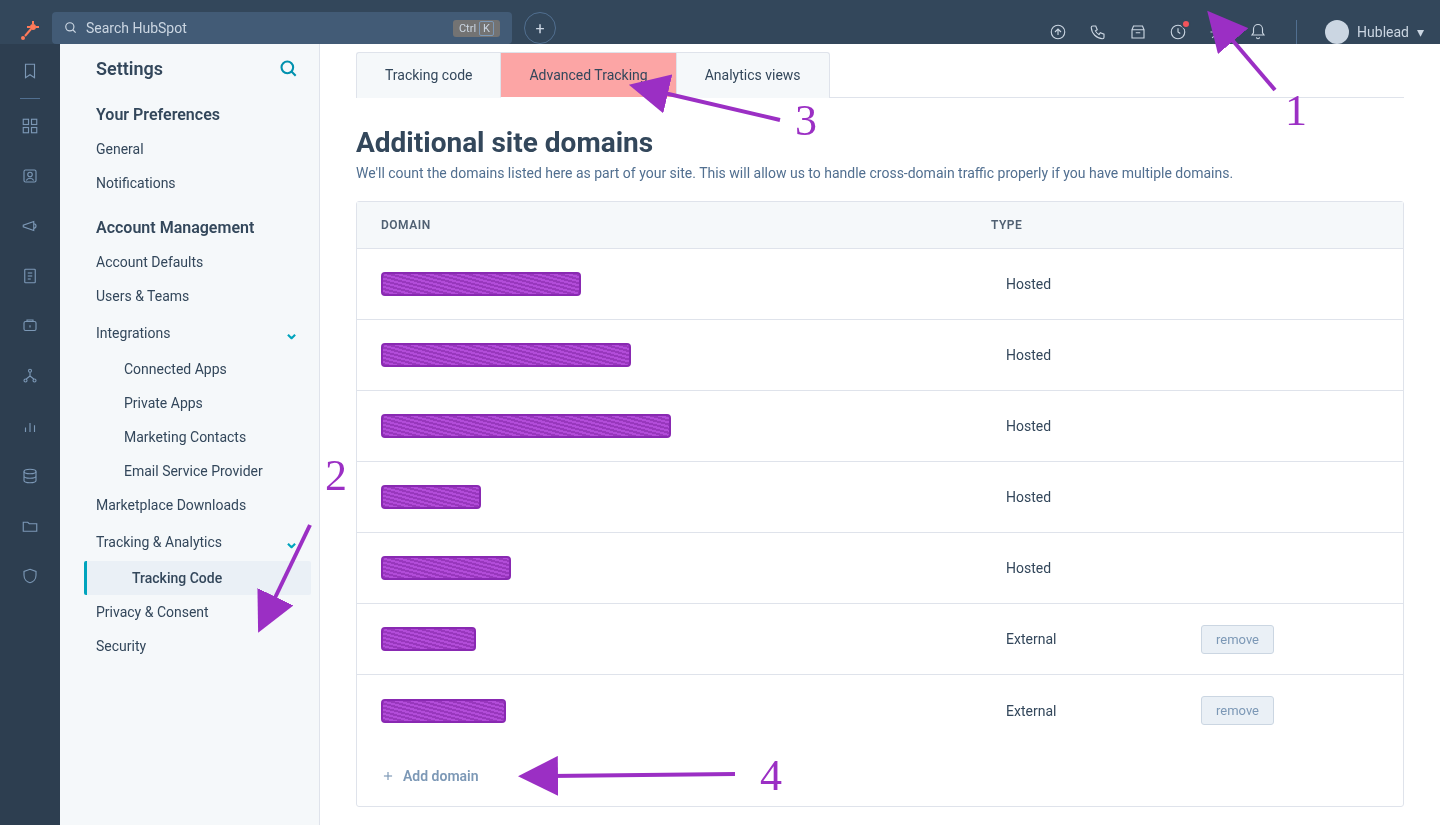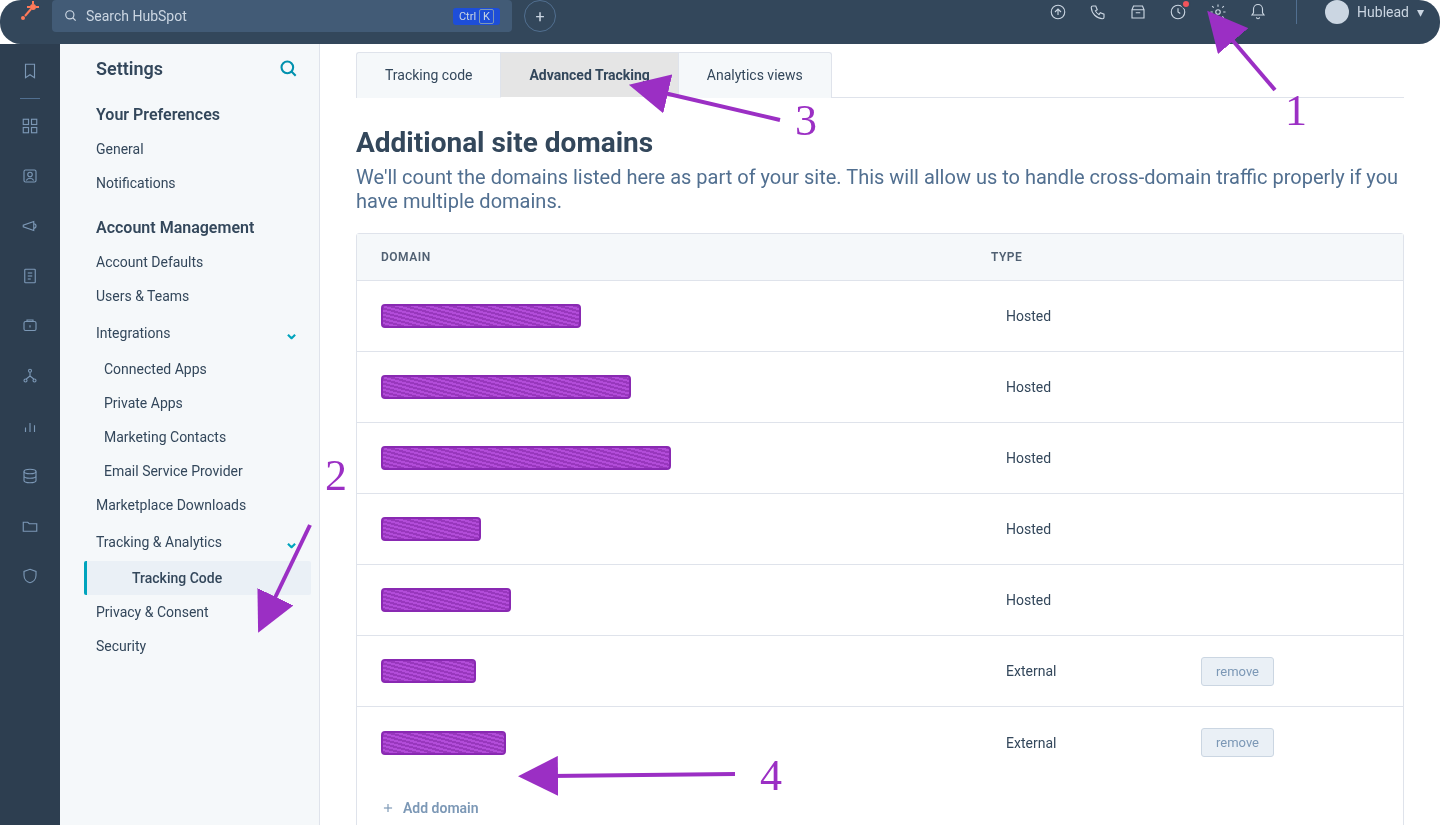--- a/index.html
+++ b/index.html
@@ -1,24 +1,24 @@
 <!DOCTYPE html>
 <html><head>
   <meta charset="utf-8">
   <style>
     * { margin: 0; padding: 0; box-sizing: border-box; font-family: -apple-system, BlinkMacSystemFont, "Segoe UI", Roboto, sans-serif; }
     body { width: 1440px; height: 825px; overflow: hidden; background: #fff; position: relative; }
     
     
-    .top-nav { height: 44px; background: #33475b; display: flex; align-items: flex-start; padding: 0 16px; color: #cbd6e2; gap: 12px; border-radius: 21px; }
+    .top-nav { height: 44px; background: #33475b; display: flex; align-items: flex-end; padding: 0 16px; color: #cbd6e2; gap: 12px; }
     .logo { width: 24px; height: 24px; display:flex; align-items:center; justify-content:center; }
     .search-box { background: #425b76; border-radius: 4px; height: 32px; display: flex; align-items: center; padding: 0 12px; gap: 8px; width: 460px; }
     .search-box input { background: transparent; border: none; outline: none; color: #cbd6e2; font-size: 14px; flex: 1; }
     .search-box input::placeholder { color: #cbd6e2; }
-    .kbd { background:#1d4ed8; border-radius:3px; padding:1px 6px; font-size:11px; display:inline-flex; gap:3px; align-items:center; }
+    .kbd { background:#737373; border-radius:3px; padding:1px 6px; font-size:11px; display:inline-flex; gap:3px; align-items:center; }
     .plus-btn { width:32px; height:32px; border-radius:50%; border:1px solid #516f90; display:flex; align-items:center; justify-content:center; color:#cbd6e2; font-size:16px; }
     .nav-spacer { flex: 1; }
     .nav-icons { display:flex; gap:20px; align-items:center; }
     .nav-icon { width:20px; height:20px; display:flex; align-items:center; justify-content:center; cursor:pointer; position:relative; }
     .nav-icon svg { width:18px; height:18px; fill:none; stroke:#cbd6e2; stroke-width:1.5; }
     .notif-dot { position:absolute; top:-3px; right:-3px; width:10px; height:10px; background:#f2545b; border-radius:50%; border:2px solid #33475b; }
     .divider-v { width:1px; height:24px; background:#516f90; margin:0 8px; }
     .user-menu { display:flex; align-items:center; gap:8px; cursor:pointer; font-size:14px; }
     .avatar { width:24px; height:24px; background:#cbd6e2; border-radius:50%; }
     
@@ -30,35 +30,35 @@
     
     
     .sidebar-wrap { position:absolute; left:60px; top:44px; width:260px; height:781px; background:#f5f8fa; border-right:1px solid #dfe3eb; overflow-y:auto; }
     .sidebar-wrap::-webkit-scrollbar { width:8px; }
     .sidebar-wrap::-webkit-scrollbar-thumb { background:#cbd6e2; border-radius:4px; }
     .sidebar-head { display:flex; justify-content:space-between; align-items:center; padding:14px 20px 8px 36px; }
     .sidebar-head h1 { font-size:18px; font-weight:600; color:#33475b; }
     .search-ico { color:#0091ae; }
     .section-title { padding:18px 20px 8px 36px; font-size:16px; font-weight:600; color:#33475b; }
     .side-item { padding:9px 20px 9px 36px; font-size:14px; color:#33475b; cursor:pointer; display:flex; justify-content:space-between; align-items:center; }
-    .side-item.sub { padding-left:44px; }
+    .side-item.sub { padding-left:64px; }
     .side-item.active { background:#eaf0f6; border-left:3px solid #00a4bd; padding-left:45px; color:#33475b; font-weight:500; margin-left:24px; margin-right:8px; border-radius:2px; }
     .chev { color:#00a4bd; }
     
     
     .main { position:absolute; left:320px; top:44px; right:0; height:781px; overflow-y:auto; padding:8px 36px 40px 36px; }
     .main::-webkit-scrollbar { width:10px; }
     .main::-webkit-scrollbar-thumb { background:#cbd6e2; border-radius:4px; }
     .tabs { display:flex; border-bottom:1px solid #dfe3eb; }
     .tab { padding:14px 28px; font-size:14px; color:#33475b; cursor:pointer; background:#f5f8fa; border:1px solid #dfe3eb; border-bottom:none; margin-bottom:-1px; }
     .tab:first-child { border-right:none; border-top-left-radius:3px; }
-    .tab.active { background:#e5e5e5; font-weight:700; border-bottom:1px solid #fff; }
+    .tab.active { background:#fca5a5; font-weight:400; border-bottom:1px solid #fff; }
     .tab:nth-child(3){ border-left:none; border-top-right-radius:3px;}
     .page-title { font-size:28px; font-weight:700; color:#33475b; margin-top:28px; }
-    .page-desc { font-size:20px; color:#516f90; margin-top:6px; margin-bottom:20px; }
+    .page-desc { font-size:14px; color:#516f90; margin-top:6px; margin-bottom:20px; }
     .table { border:1px solid #dfe3eb; border-radius:3px; }
     .thead { display:flex; background:#f5f8fa; border-bottom:1px solid #dfe3eb; }
     .th { padding:16px 24px; font-size:12px; font-weight:600; color:#506072; text-transform:uppercase; letter-spacing:0.5px; }
     .th.domain { flex:0 0 610px; }
     .th.type { flex:1; }
     .trow { display:flex; align-items:center; border-bottom:1px solid #dfe3eb; min-height:71px; padding:18px 24px;gap:15px; }
     .trow:last-of-type { border-bottom:none;}
     .td.domain { flex:0 0 610px; }
     .td.type { flex:0 0 180px; font-size:14px; color:#33475b; }
     .td.actions { flex:1; display:flex; justify-content:flex-start; }

